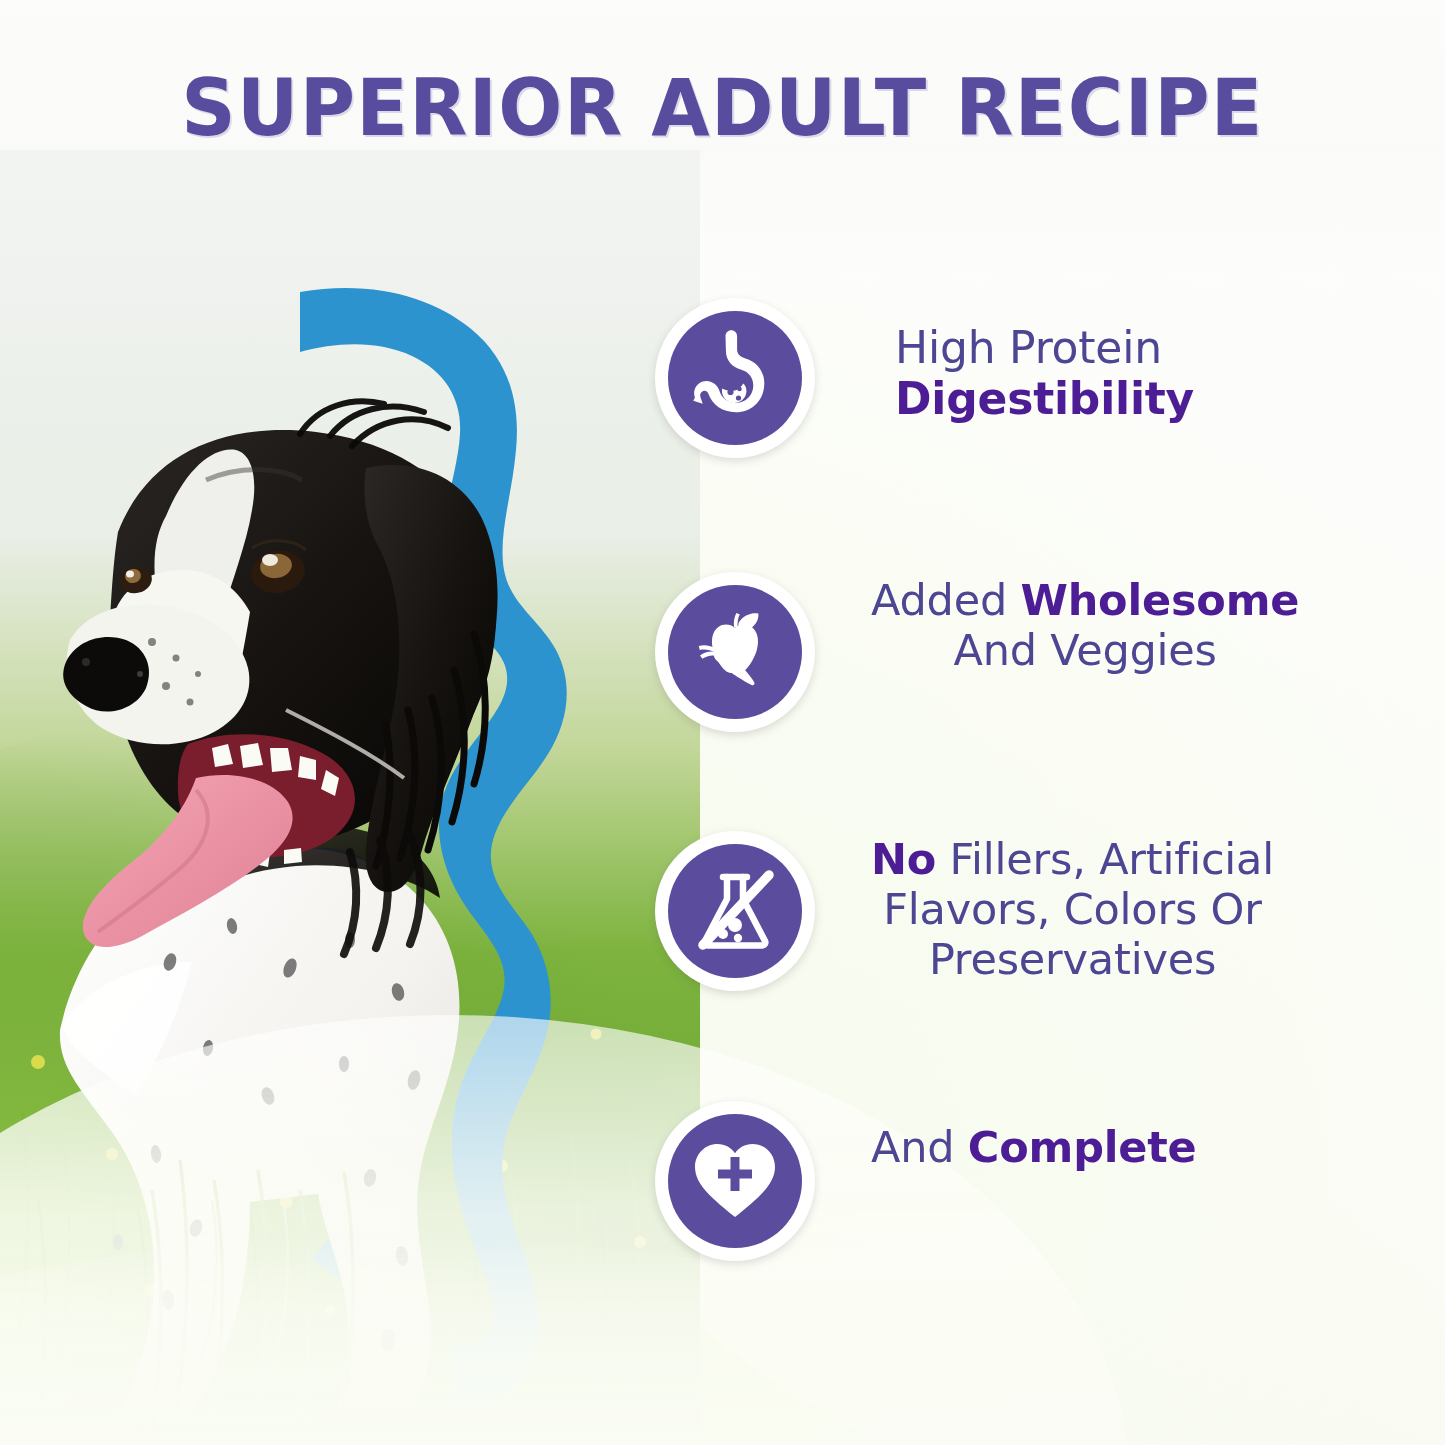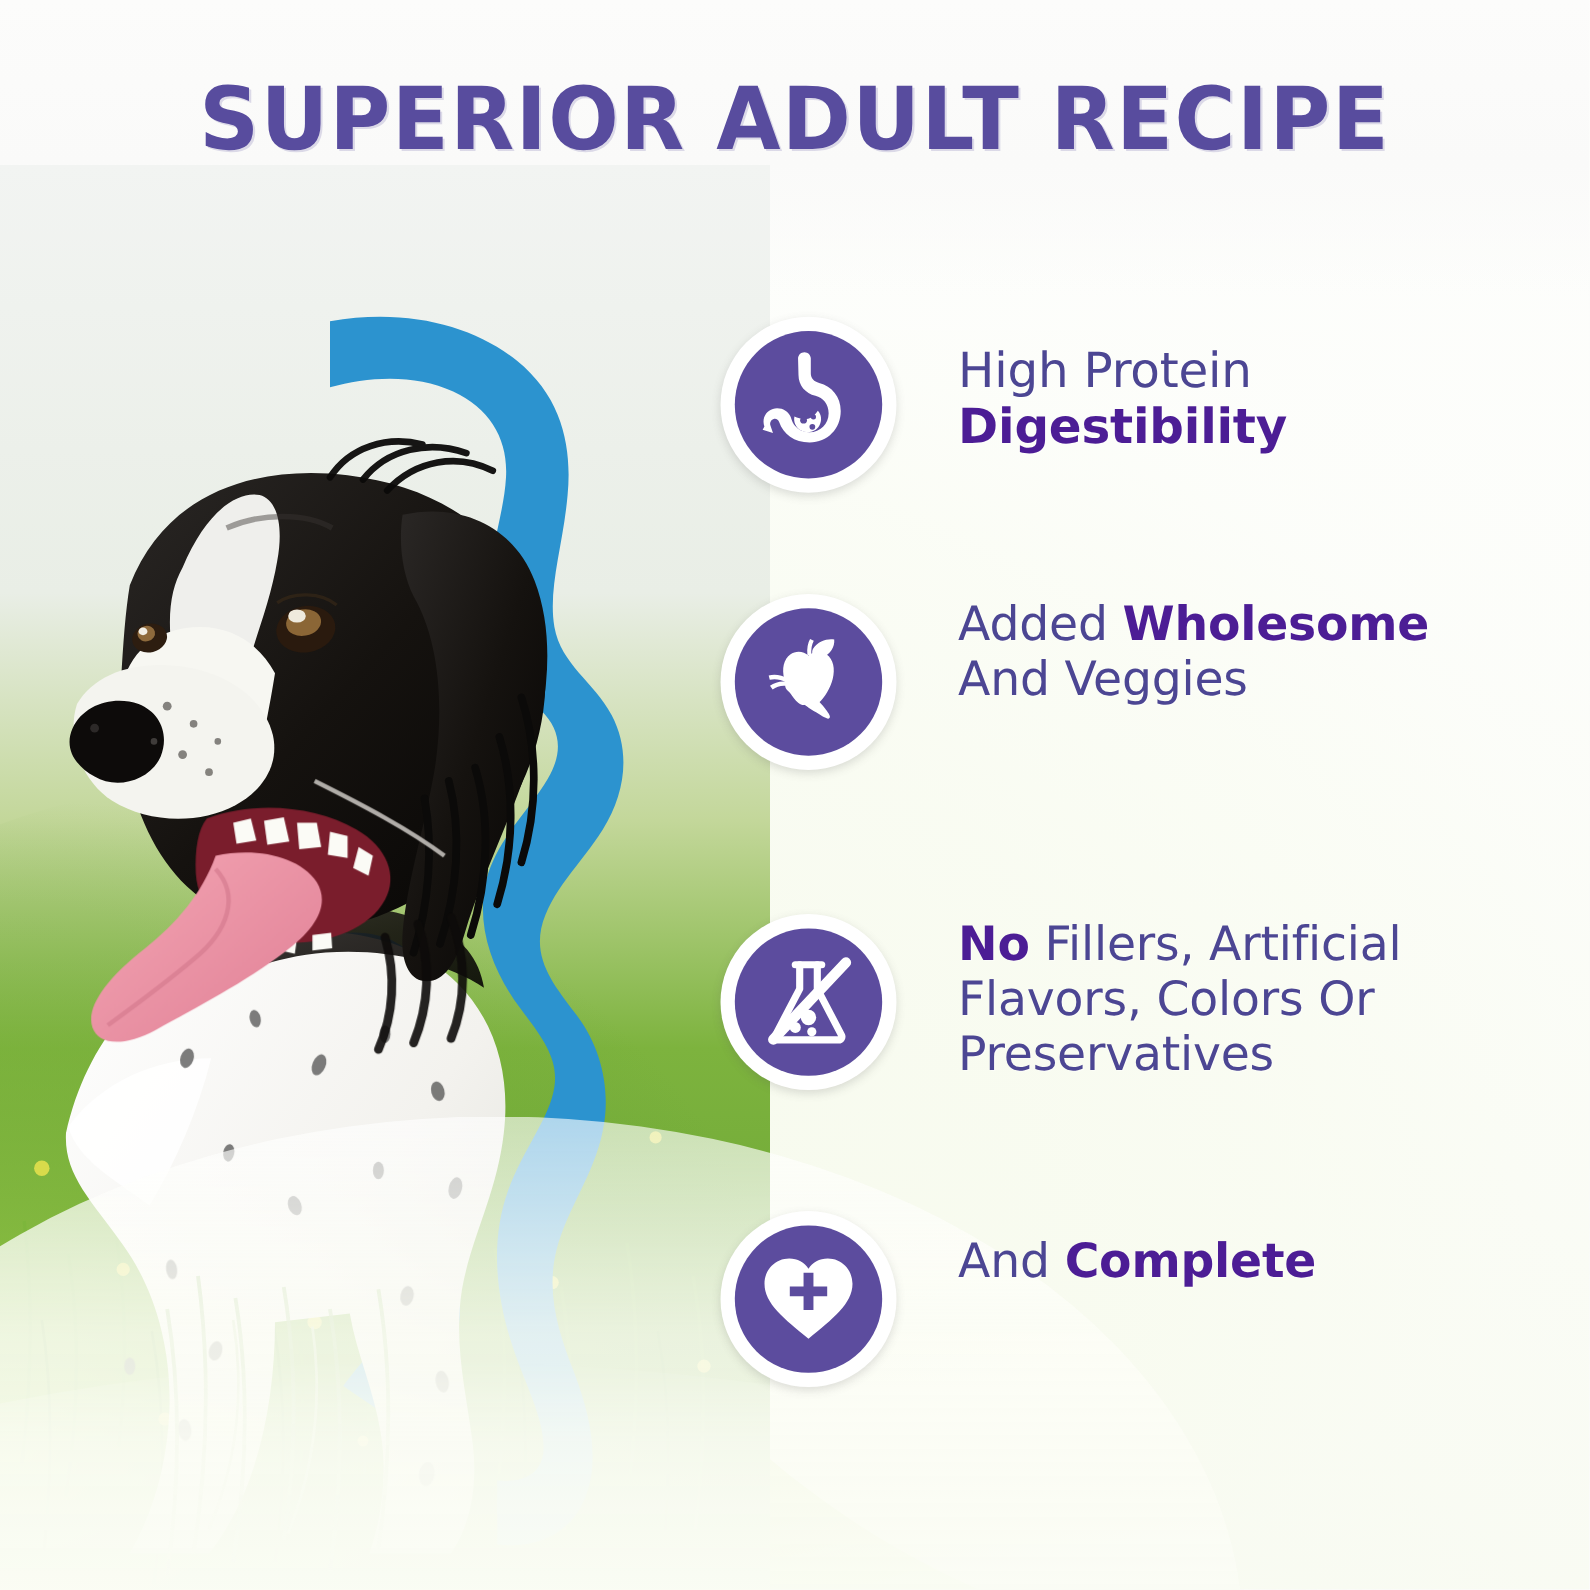--- a/index.html
+++ b/index.html
@@ -81,22 +81,22 @@
   .features{
     position:absolute;
     left:655px; top:288px;
     width:770px;
   }
   .feature{
     position:absolute;
     display:flex;
     align-items:flex-start;
   }
-  .feature.f0{ top:0px;   }
-  .feature.f1{ top:252px; }
+  .feature.f0{ top:10px;gap:24px;   }
+  .feature.f1{ top:284px;text-align:center; }
   .feature.f2{ top:543px; }
   .feature.f3{ top:813px; }
 
   .badge{
     position:relative;
     flex:0 0 auto;
     width:160px; height:160px;
     border-radius:50%;
     background:#ffffff;
     box-shadow:0 3px 9px rgba(90,90,90,.20);
@@ -119,21 +119,21 @@
     font-size:43px;
     line-height:1.16;
     color:#4C4693;
     letter-spacing:-0.2px;
     text-shadow:1px 1px 1px rgba(255,255,255,.55);
   }
   .ftext b{ font-weight:700; color:#4c1d95; }
   .ftext .ln{ display:block; white-space:nowrap; }
   .feature.f0 .ftext{ padding-top:24px; font-size:44px; }
   .feature.f1 .ftext{ padding-top:4px;  }
-  .feature.f2 .ftext{ padding-top:4px;  }
+  .feature.f2 .ftext{ padding-top:4px;text-align:center;  }
   .feature.f3 .ftext{ padding-top:22px; }
 </style>
 </head>
 <body>
 
 <div id="canvas">
 
   <div class="bg-base"></div>
   <div class="bg-green"></div>
   <div class="bg-arc"></div>

